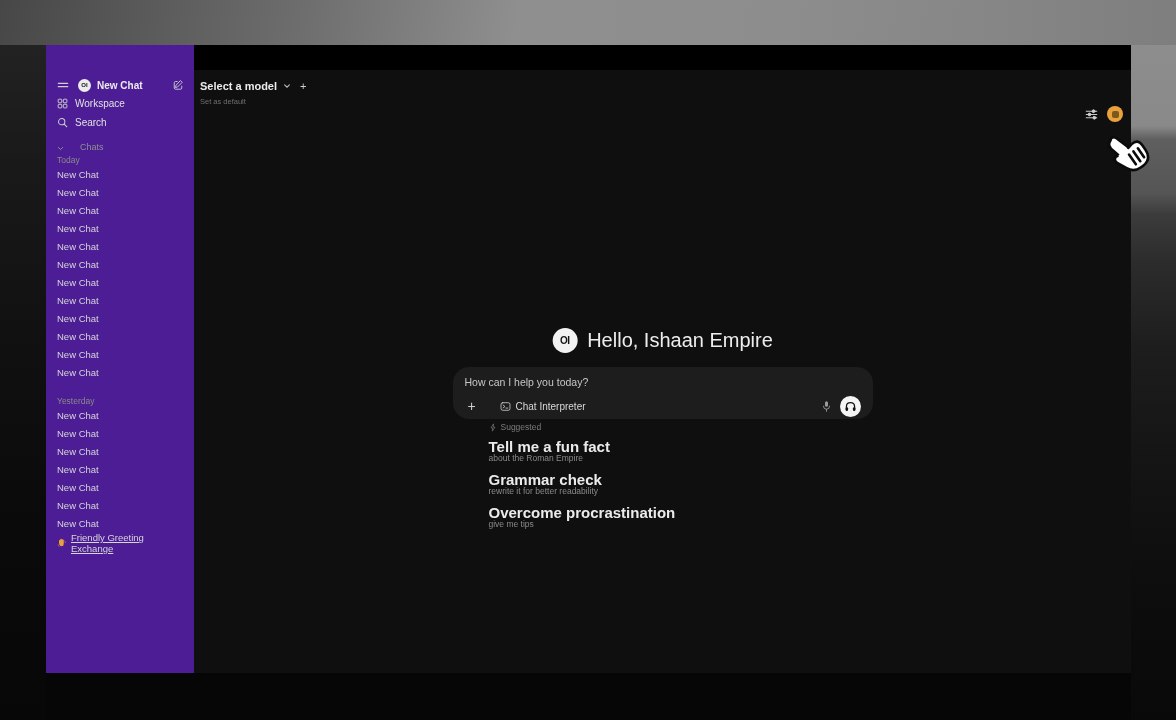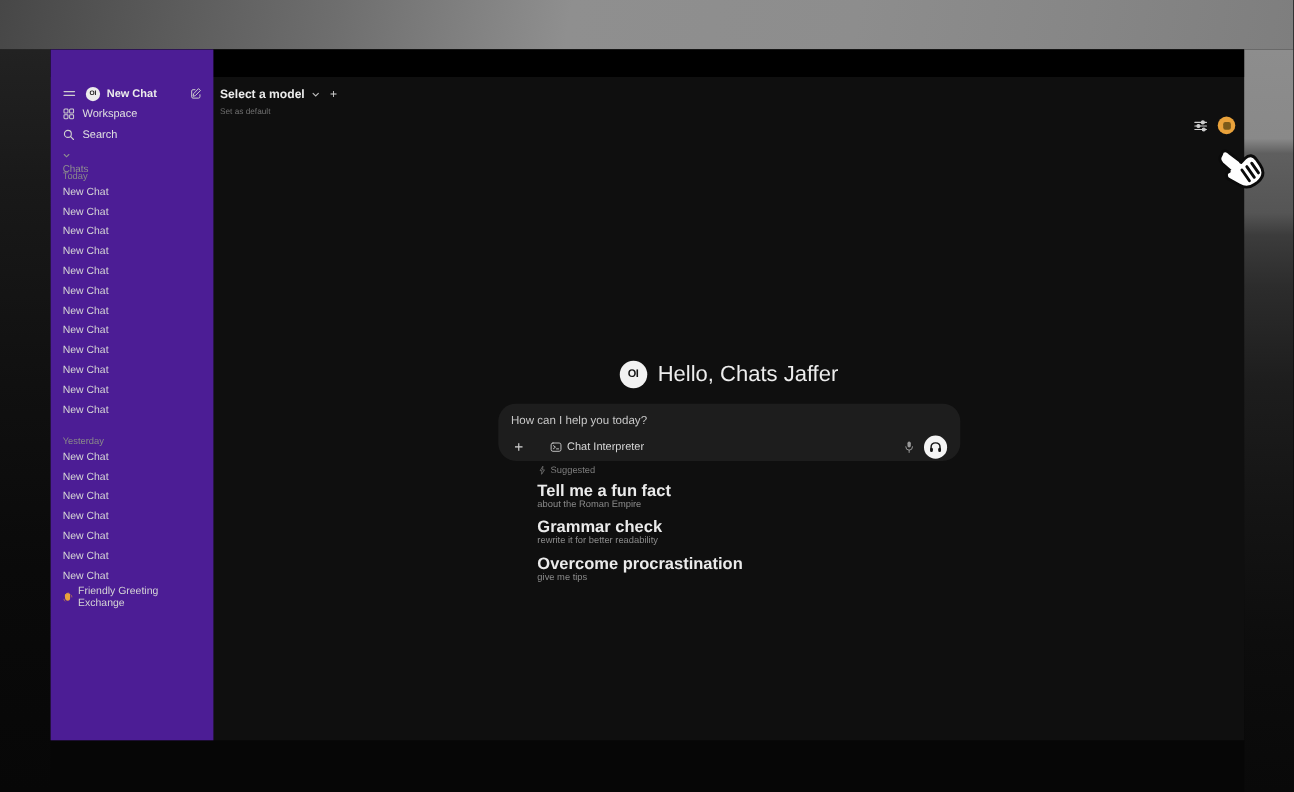--- a/index.html
+++ b/index.html
@@ -23,27 +23,27 @@
   
   .sidebar { position:absolute; left:0; top:0; width:148px; height:628px; background:#4c1d95;
     padding:31px 10px 0 11px; color:#d6d6d6; z-index:2; }
   .sb-header { display:flex; align-items:center; height:18px; }
   .sb-logo { width:13px; height:13px; border-radius:50%; background:#ececec; color:#111;
     font-size:6px; font-weight:700; display:flex; align-items:center; justify-content:center; margin-left:9px; }
   .sb-title { margin-left:6px; font-size:10px; font-weight:700; color:#ececec; }
   .sb-edit { margin-left:auto; color:#cfcfcf; display:flex; }
   .nav-row { display:flex; align-items:center; gap:7px; height:19px; font-size:10px; font-weight:500; color:#e0e0e0; }
   .nav-row svg { flex:0 0 auto; }
-  .chats-row { display:flex; align-items:flex-start; gap:3px; height:14px; margin-top:6px;
-    font-size:9px; color:#8f8f8f;flex-direction:column; }
+  .chats-row { display:flex; align-items:flex-end; gap:16px; height:14px; margin-top:6px;
+    font-size:9px; color:#8f8f8f; }
   .group-label { height:12px; line-height:12px; font-size:8.5px; color:#8a8a8a; margin-top:2px; }
   .group-label.later { margin-top:13px; }
   .chat-item { height:18px; line-height:18px; font-size:9.5px; color:#d6d6d6; white-space:nowrap;
     overflow:hidden; text-overflow:ellipsis; }
-  .named-chat { display:flex; align-items:center; gap:4px; height:18px; font-size:9.5px; color:#d6d6d6; margin-top:1px; }
+  .named-chat { display:flex; align-items:center; gap:4px; height:18px; font-size:9.5px; color:#d6d6d6; margin-top:1px;text-decoration:underline; }
   .icon { color:#cfcfcf; display:inline-flex; }
 
   
   .main { position:absolute; left:148px; top:0; right:0; bottom:0; z-index:1; }
   .main-header { display:flex; align-items:flex-start; padding:33px 8px 0 6px; position:relative; z-index:3;flex-direction:column; }
   .model-block { display:flex; flex-direction:column; }
   .model-row { display:flex; align-items:center; gap:6px; height:16px; }
   .model-label { font-size:11px; font-weight:700; color:#ececec; }
   .model-plus { font-size:11px; color:#cfcfcf; margin-left:3px; }
   .set-default { font-size:7.5px; color:#6f6f6f; margin-top:3px; }
@@ -205,21 +205,21 @@
               </svg>
           </span>
           <span class="avatar">
               <span class="avatar-mark"></span>
             </span>
         </div>
       </div>
 
       <div class="hero">
         <span class="hero-logo">OI</span>
-        <span class="hero-text">Hello, Chats Jaffer</span>
+        <span class="hero-text">Hello, Ishaan Empire</span>
       </div>
 
       <div class="composer">
         <div class="composer-placeholder">How can I help you today?</div>
         <div class="composer-row">
           <span class="plus-btn">+</span>
           <span class="ci-chip">
             <span class="icon" style="color:#cfcfcf">
               <svg width="11" height="11" viewBox="0 0 16 16" fill="none" stroke="currentColor" stroke-width="1.2" stroke-linecap="round" stroke-linejoin="round">
                   <rect x="1.5" y="2.5" width="13" height="11" rx="2.4"></rect>

